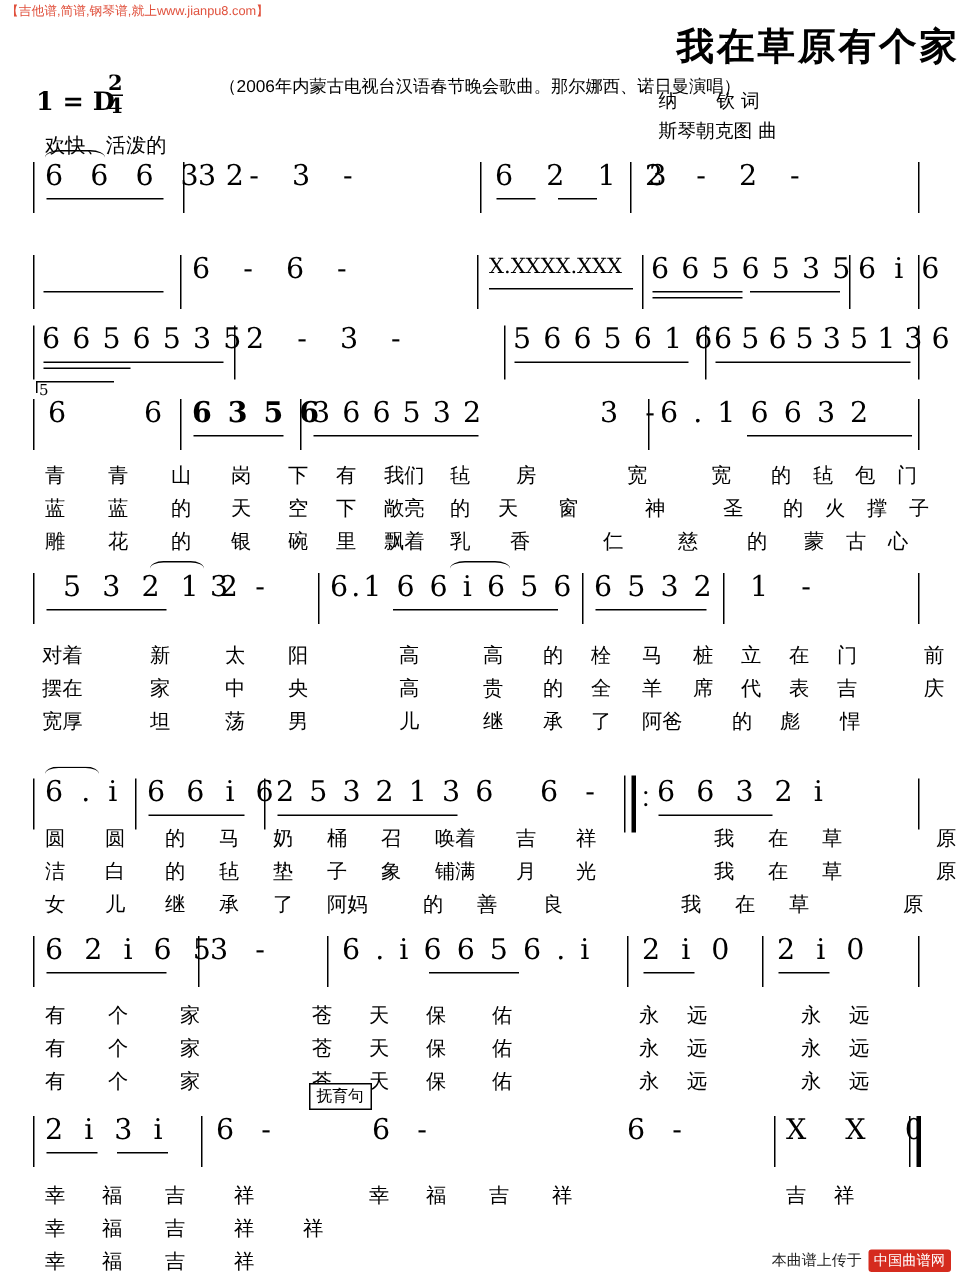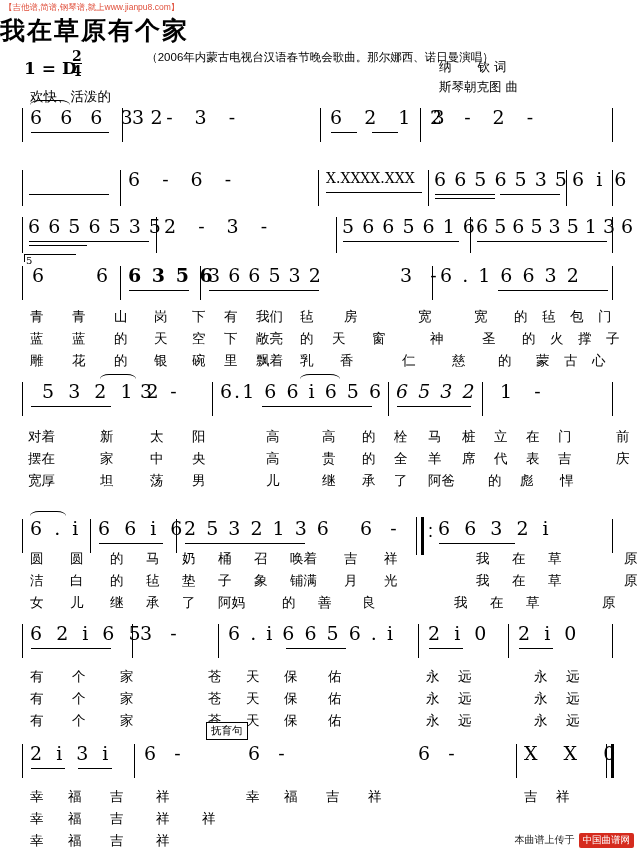--- a/index.html
+++ b/index.html
@@ -25,21 +25,21 @@
     font-size: 8.5px;
     color: #e0503c;
     white-space: nowrap;
     letter-spacing: 0px;
   }
   .title {
     position: absolute;
     left: 0;
     top: 14px;
     width: 640px;
-    text-align: left;
+    text-align: right;
     font-family: "DejaVu Serif", serif;
     font-weight: bold;
     font-size: 25px;
     letter-spacing: 2px;
     color: #000;
   }
   .subtitle {
     position: absolute;
     left: 0;
     top: 50px;
@@ -290,21 +290,21 @@
     <div class="bar" style="left:22px;top:4px;height:34px;"></div>
     <div class="notes" style="left:42px;top:2px;letter-spacing:4px;">5 3 2 1 2</div>
     <div class="ubar" style="left:31px;top:28px;width:80px;"></div>
     <div class="slur" style="left:100px;top:-4px;width:36px;"></div>
     <div class="notes" style="left:140px;top:2px;letter-spacing:6px;">3 -</div>
     <div class="bar" style="left:212px;top:4px;height:34px;"></div>
     <div class="notes" style="left:220px;top:2px;letter-spacing:2px;">6.1 6 6 i 6 5 6</div>
     <div class="ubar" style="left:262px;top:28px;width:110px;"></div>
     <div class="slur" style="left:300px;top:-4px;width:40px;"></div>
     <div class="bar" style="left:388px;top:4px;height:34px;"></div>
-    <div class="notes" style="left:396px;top:2px;letter-spacing:2px;font-style:italic;">6 5 3 2</div>
+    <div class="notes" style="left:396px;top:2px;letter-spacing:2px;">6 5 3 2</div>
     <div class="ubar" style="left:397px;top:28px;width:74px;"></div>
     <div class="bar" style="left:482px;top:4px;height:34px;"></div>
     <div class="notes" style="left:500px;top:2px;letter-spacing:8px;">1 -</div>
     <div class="bar" style="left:612px;top:4px;height:34px;"></div>
   </div>
 
   <div class="lyric" style="left:28px;top:428px;">
     <span style="display:inline-block;width:72px;">对着</span><span style="display:inline-block;width:50px;">新</span><span style="display:inline-block;width:42px;">太</span><span style="display:inline-block;width:74px;">阳</span><span style="display:inline-block;width:56px;">高</span><span style="display:inline-block;width:40px;">高</span><span style="display:inline-block;width:32px;">的</span><span style="display:inline-block;width:34px;">栓</span><span style="display:inline-block;width:34px;">马</span><span style="display:inline-block;width:32px;">桩</span><span style="display:inline-block;width:32px;">立</span><span style="display:inline-block;width:32px;">在</span><span style="display:inline-block;width:58px;">门</span><span>前</span>
   </div>
   <div class="lyric" style="left:28px;top:450px;">

